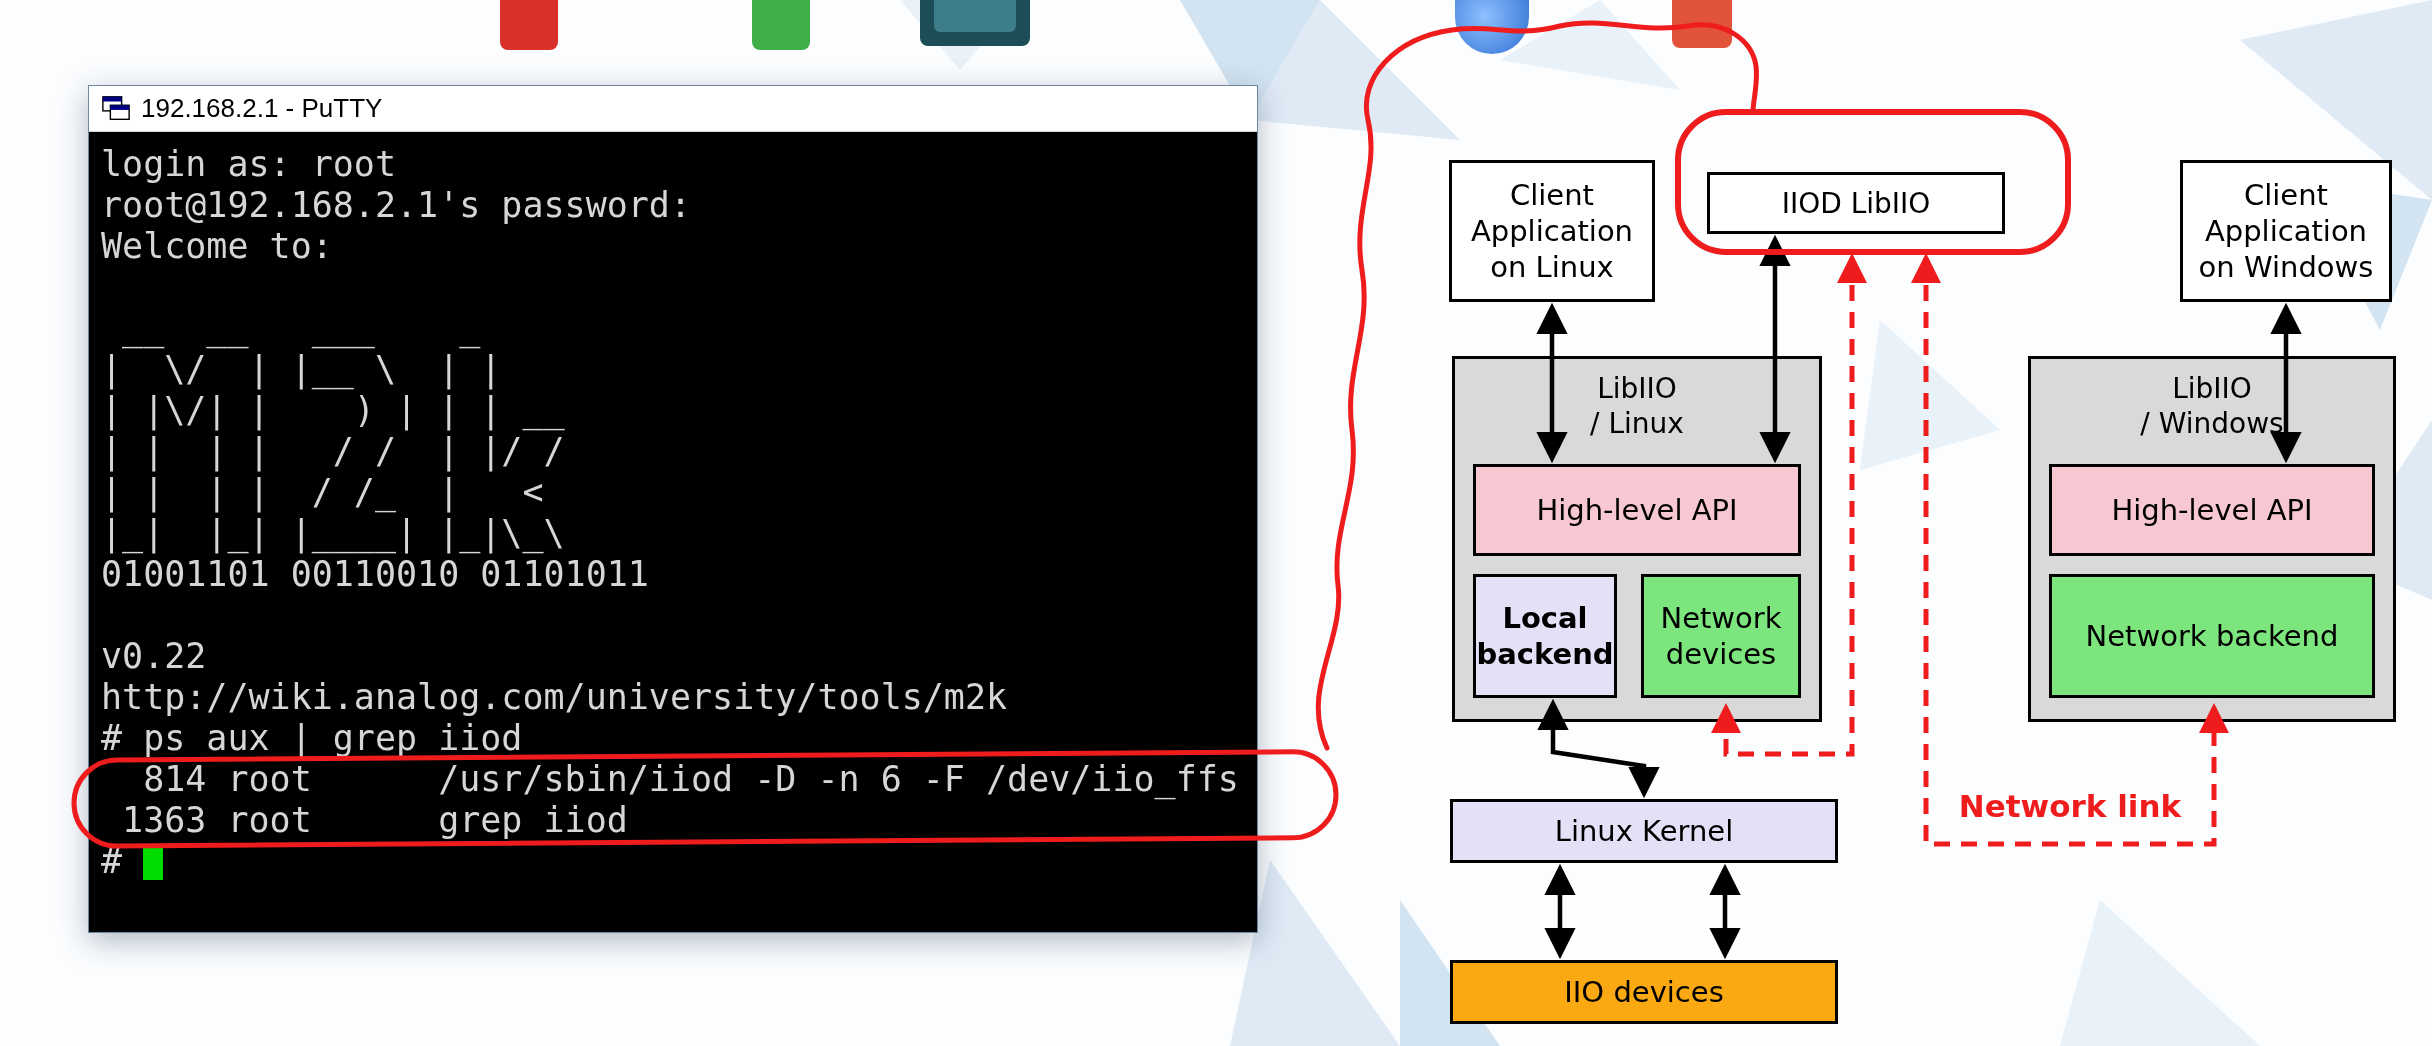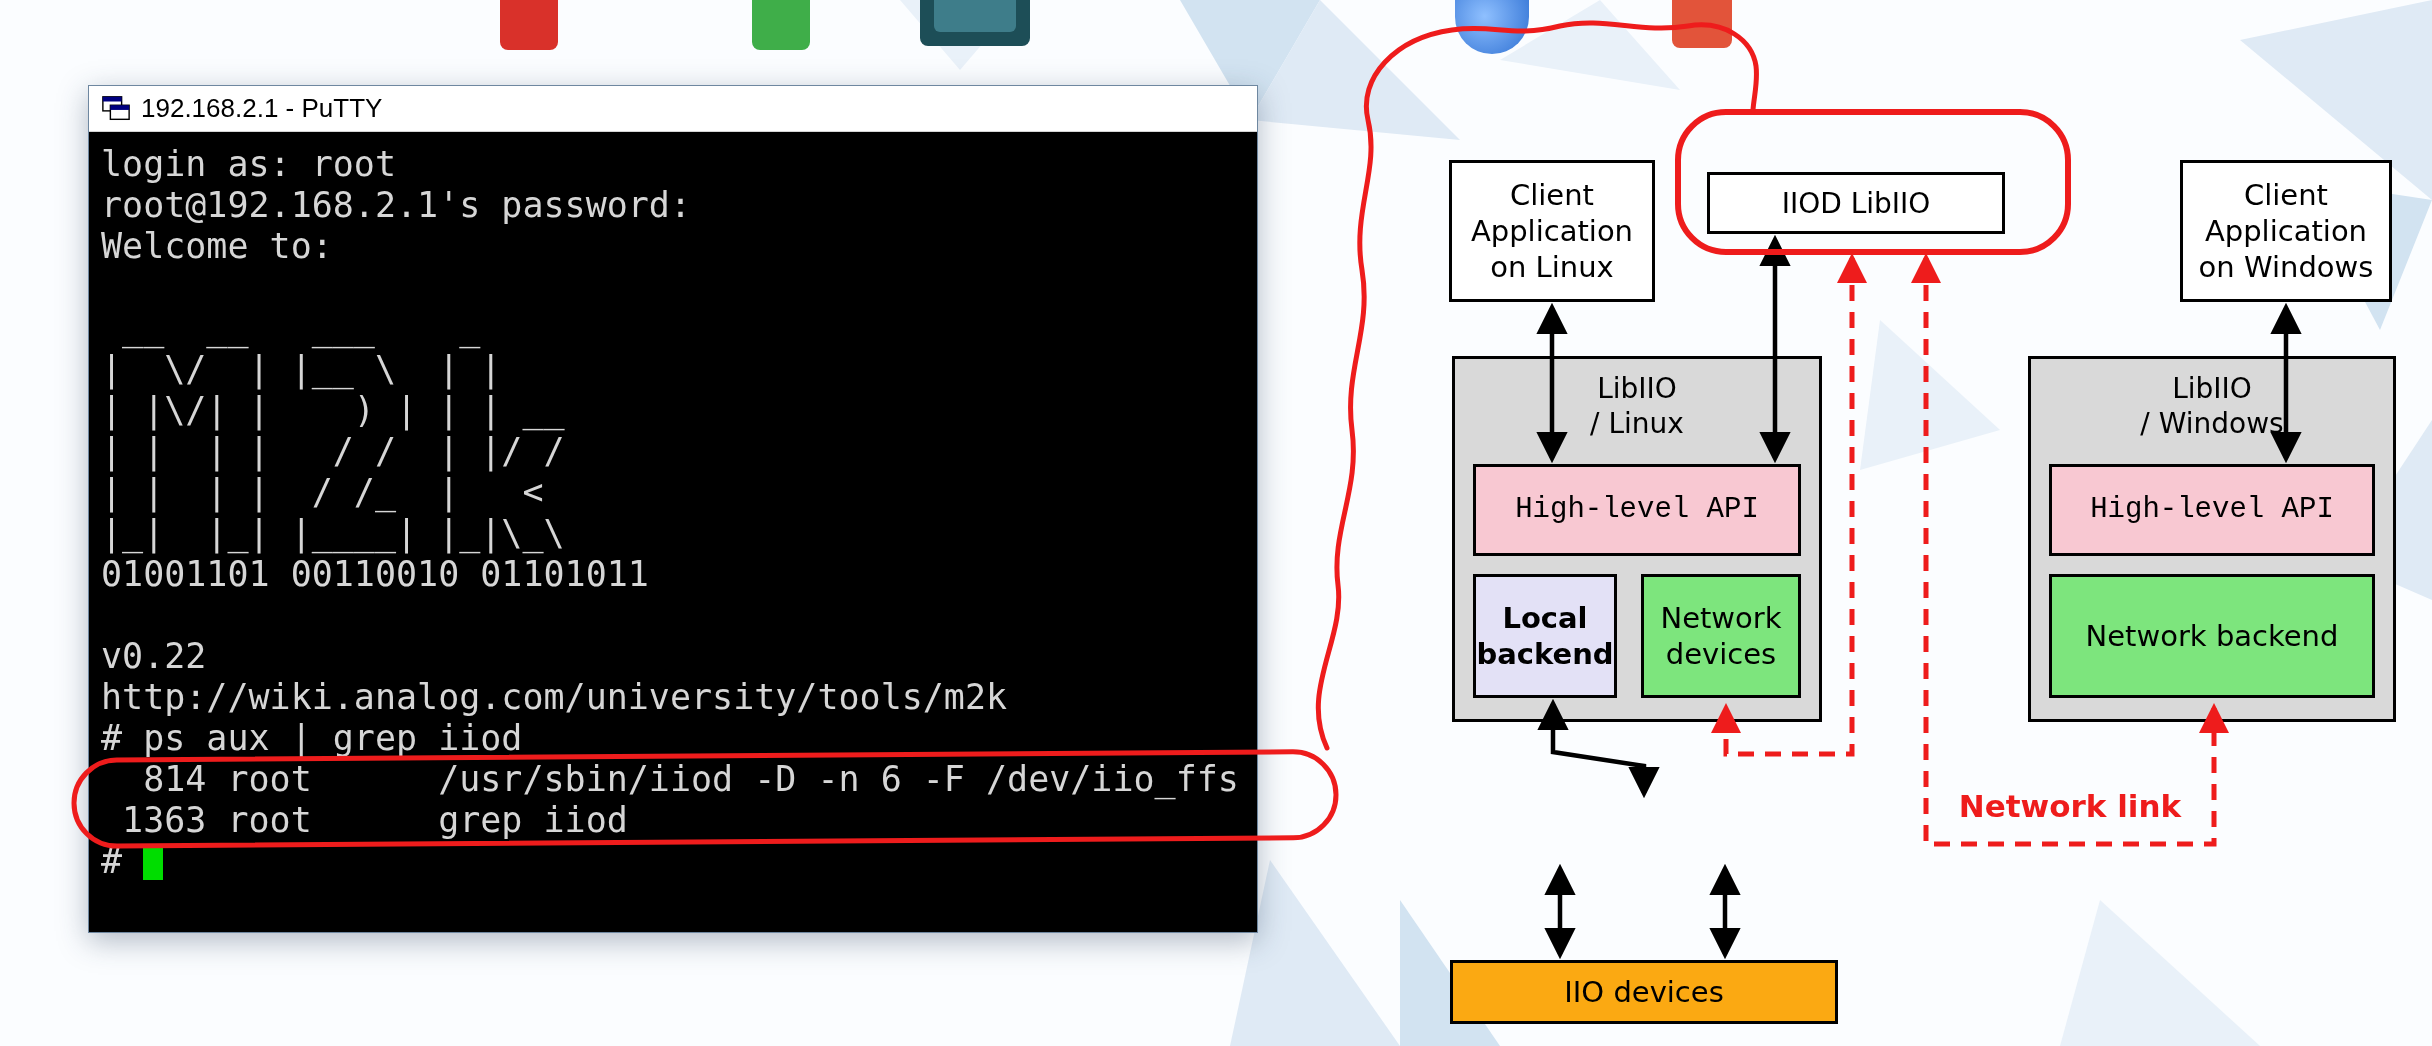--- a/index.html
+++ b/index.html
@@ -27,21 +27,21 @@
   .term, .term-pre, .term-line{font-family:"DejaVu Sans Mono",monospace;font-size:35px;line-height:41px;color:var(--terminal_text);}
   .term-pre{margin:0;white-space:pre;}
   .term-line{white-space:pre;display:flex;align-items:center;}
   .cursor{display:inline-block;width:20px;height:36px;background:var(--cursor_green);}
 
   
   .box{position:absolute;z-index:2;border:3px solid #000;box-sizing:border-box;background:#fff;
        display:flex;align-items:center;justify-content:center;text-align:center;
        font-size:29px;color:#000;white-space:pre-line;line-height:1.25;}
   .container-box{background:var(--box_gray);justify-content:center;align-items:flex-start;padding-top:12px;font-size:28px;}
-  .pink{background:var(--box_pink);font-family:Liberation Mono, monospace;}
+  .pink{background:var(--box_pink);}
   .green{background:var(--box_green);}
   .lav{background:var(--box_lavender);}
   .orange{background:var(--box_orange);}
 
   #b-client-linux{left:1449px;top:160px;width:206px;height:142px;}
   #b-iiod{left:1707px;top:172px;width:298px;height:62px;font-size:28px;}
   #b-client-win{left:2180px;top:160px;width:212px;height:142px;}
   #b-libiio-linux{left:1452px;top:356px;width:370px;height:366px;}
   #b-hl-linux{left:1473px;top:464px;width:328px;height:92px;}
   #b-local{left:1473px;top:574px;width:144px;height:124px;font-weight:bold;}
@@ -134,20 +134,21 @@
   <div class="box lav" id="b-local">Local
 backend</div>
   <div class="box green" id="b-net-linux">Network
 devices</div>
 
   <div class="box container-box" id="b-libiio-win">LibIIO
 / Windows</div>
   <div class="box pink" id="b-hl-win">High-level API</div>
   <div class="box green" id="b-net-win">Network backend</div>
 
+  <div class="box lav" id="b-kernel">Linux Kernel</div>
   <div class="box orange" id="b-iio">IIO devices</div>
 
   <div id="lbl-netlink">Network link</div>
 
   <svg class="overlay" width="2432" height="1046">
     <defs>
       <marker id="mb" viewBox="0 0 12 12" refX="10" refY="6" markerWidth="7" markerHeight="7" orient="auto-start-reverse">
         <path d="M0,0 L12,6 L0,12 z" class="mh-black"></path>
       </marker>
       <marker id="mr" viewBox="0 0 12 12" refX="10" refY="6" markerWidth="6" markerHeight="6" orient="auto-start-reverse">

